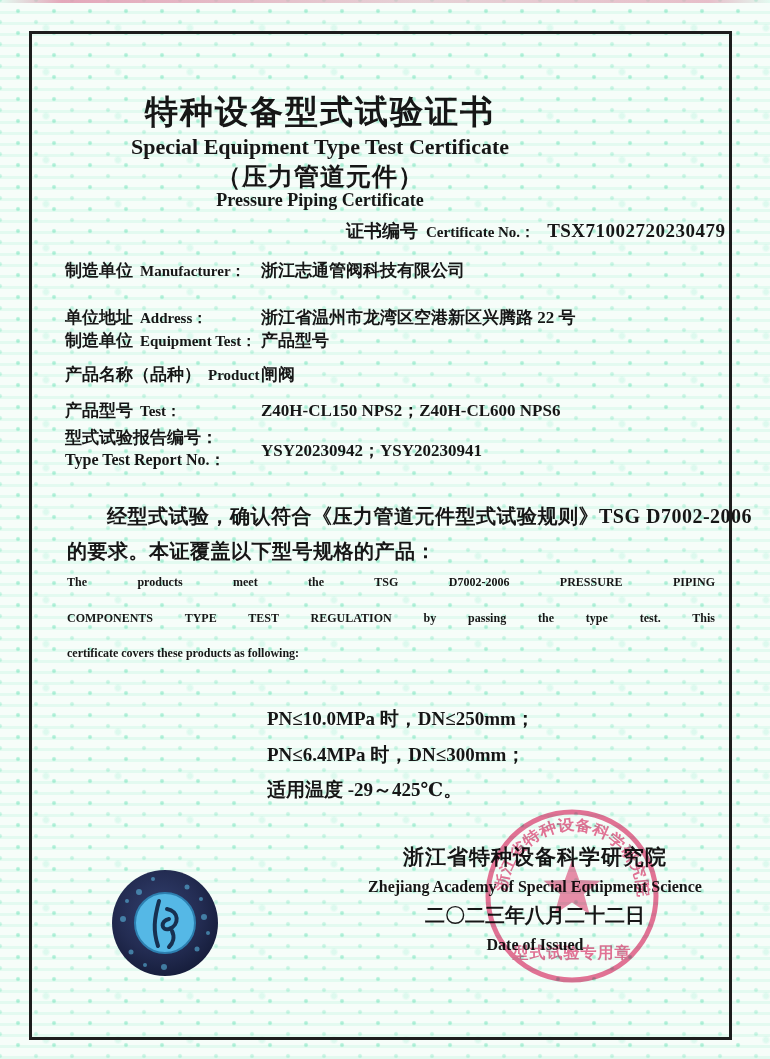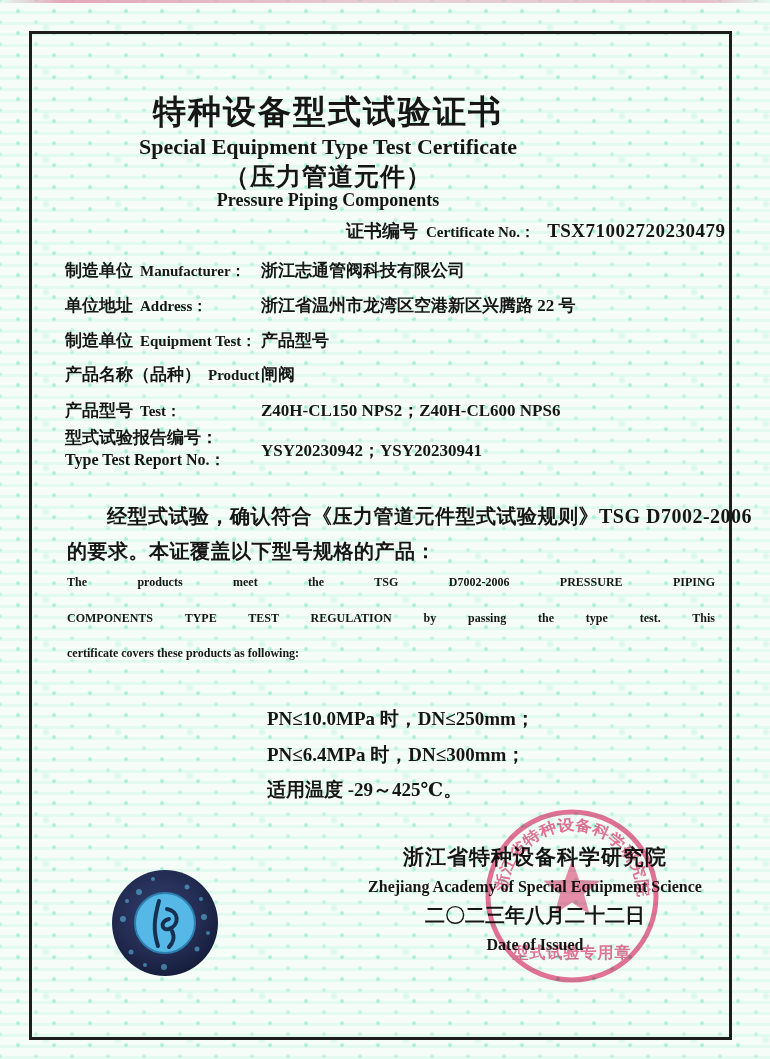--- a/index.html
+++ b/index.html
@@ -14,21 +14,21 @@
       radial-gradient(circle, rgba(120,235,195,0.20) 2px, rgba(120,235,195,0) 4.5px),
       repeating-linear-gradient(180deg, rgba(150,240,205,0.20) 0px, rgba(150,240,205,0.20) 3px, rgba(255,255,255,0) 3px, rgba(255,255,255,0) 11px);
     background-size:36px 22px, 36px 22px, 72px 44px, 100% 22px;
     background-position:0 0, 18px 11px, 10px 6px, 0 0;
   }
   .scan-edge{position:absolute;left:0;top:0;width:770px;height:3px;
     background:linear-gradient(90deg, rgba(233,150,175,0) 0%, rgba(228,140,168,0.75) 8%, rgba(233,160,182,0.45) 55%, rgba(233,150,175,0.6) 92%, rgba(233,150,175,0) 100%);}
   .frame{position:absolute;box-sizing:border-box;left:29px;top:31px;width:703px;height:1009px;border:3px solid #1d1d1d;}
 
   .abs{position:absolute;}
-  .ctr{left:16px;width:624px;text-align:center;white-space:nowrap;}
+  .ctr{left:8px;width:624px;text-align:center;white-space:nowrap;}
   .title-zh{top:90px;font-size:33px;font-weight:bold;letter-spacing:2px;}
   .title-en{top:134px;font-size:22px;font-weight:bold;}
   .subtitle-zh{top:160px;font-size:25px;font-weight:bold;letter-spacing:1px;}
   .subtitle-en{top:190px;font-size:18px;font-weight:bold;}
 
   .cert-line{left:346px;top:219px;white-space:nowrap;}
   .cl-zh{font-size:18px;font-weight:bold;}
   .cl-en{font-size:15px;font-weight:bold;margin-left:4px;}
   .cl-no{font-size:19px;font-weight:bold;margin-left:8px;letter-spacing:0.5px;}
 
@@ -56,37 +56,37 @@
 </head>
 <body>
 
 <div class="page">
   <div class="scan-edge"></div>
   <div class="frame"></div>
 
   <div class="abs ctr title-zh">特种设备型式试验证书</div>
   <div class="abs ctr title-en">Special Equipment Type Test Certificate</div>
   <div class="abs ctr subtitle-zh">（压力管道元件）</div>
-  <div class="abs ctr subtitle-en">Pressure Piping Components</div>
+  <div class="abs ctr subtitle-en">Pressure Piping Certificate</div>
 
   <div class="abs cert-line">
     <span class="cl-zh">证书编号</span>
     <span class="cl-en">Certificate No.：</span>
     <span class="cl-no">TSX71002720230479</span>
   </div>
 
   <div class="abs row" style="top:259px">
     <span class="row-label">
       <span class="zh-label">制造单位</span>
       <span class="en-label">Manufacturer：</span>
     </span>
     <span class="row-value">浙江志通管阀科技有限公司</span>
   </div>
 
-  <div class="abs row" style="top:294px">
+  <div class="abs row" style="top:306px">
     <span class="row-label">
       <span class="zh-label">单位地址</span>
       <span class="en-label">Address：</span>
     </span>
     <span class="row-value">浙江省温州市龙湾区空港新区兴腾路 22 号</span>
   </div>
 
   <div class="abs row" style="top:329px">
     <span class="row-label">
       <span class="zh-label">制造单位</span>

